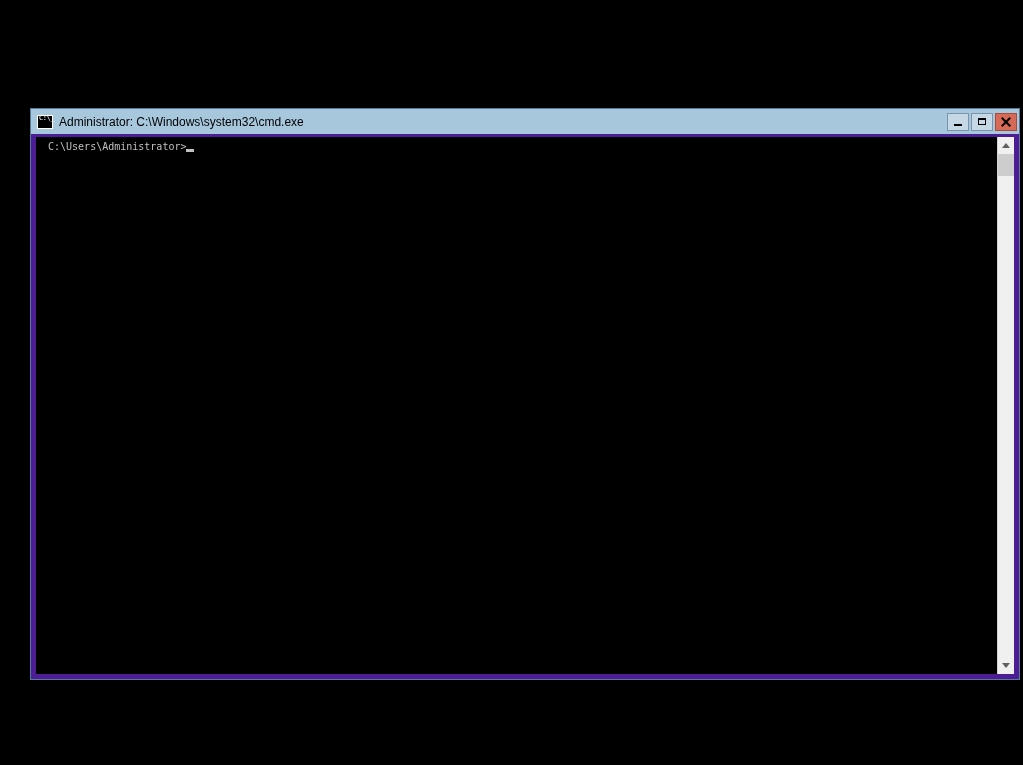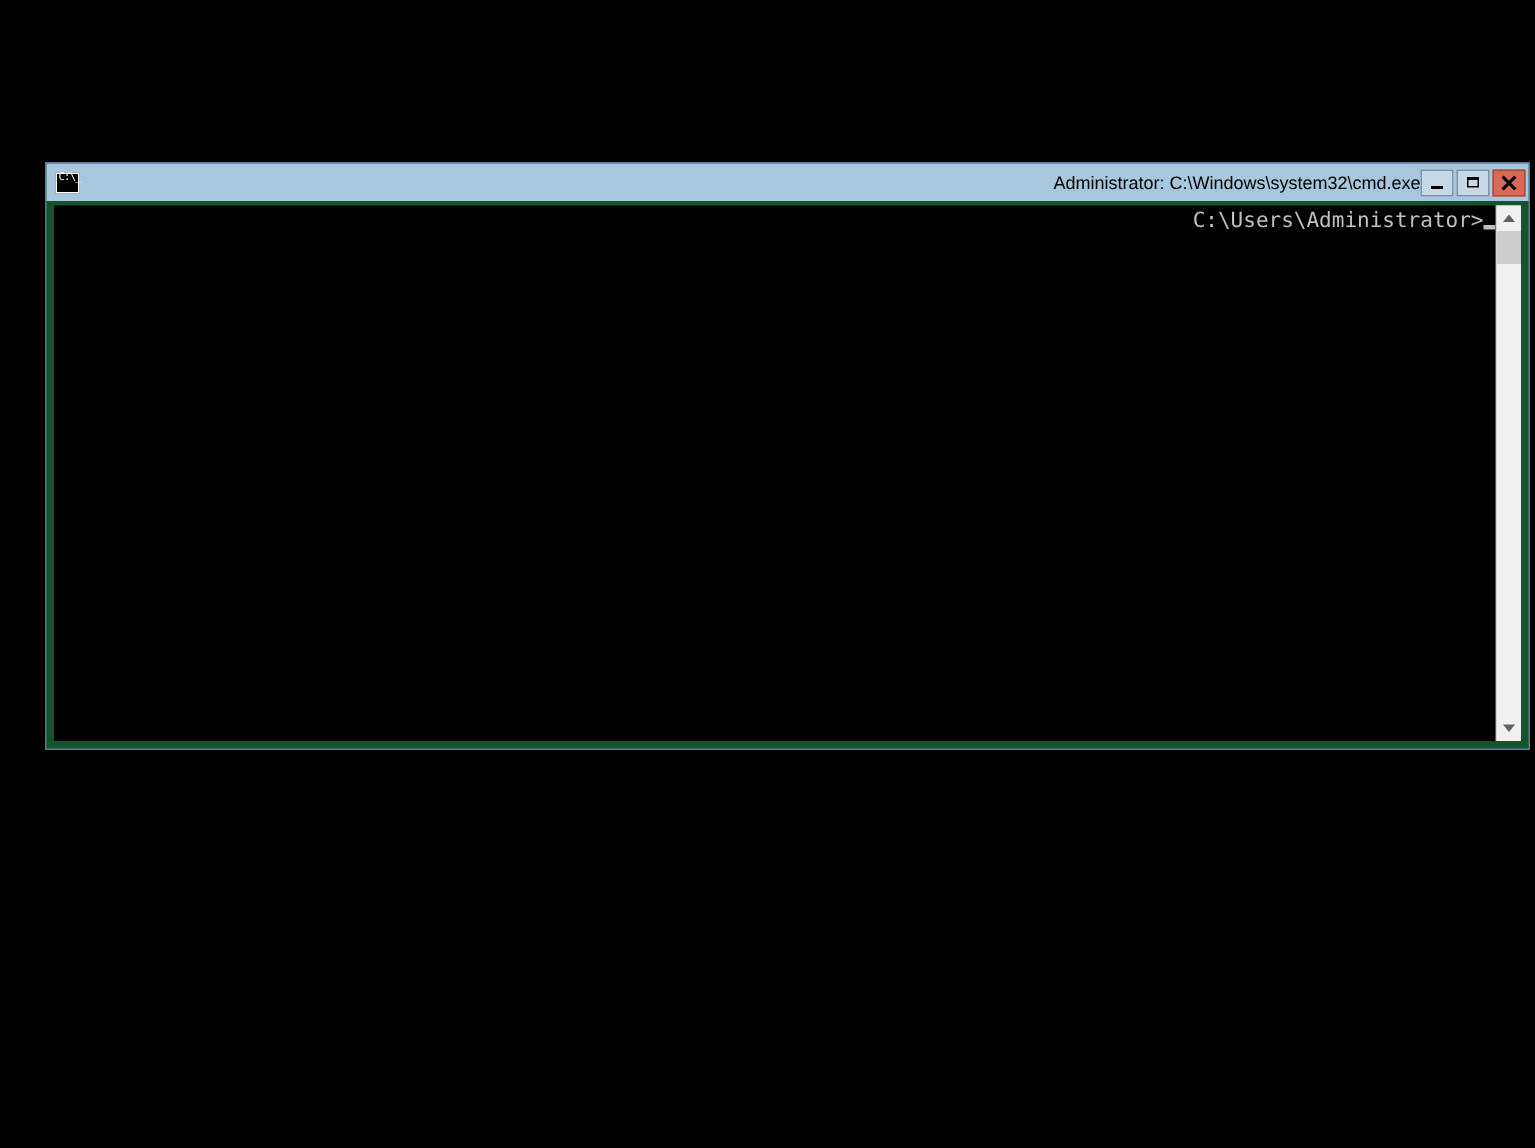--- a/index.html
+++ b/index.html
@@ -10,25 +10,24 @@
     background: #000000;
     font-family: "Segoe UI", Tahoma, sans-serif;
     overflow: hidden;
   }
 
   .window {
     position: absolute;
     left: 30px;
     top: 108px;
     width: 990px;
-    height: 392px;
-    background: #14532d;
+    height: 572px;
+    background: #4c1d95;
     border: 1px solid #5a7a99;
     box-sizing: border-box;
-    text-align: right;
   }
 
   .titlebar {
     height: 25px;
     background: #a7c7dc;
     display: flex;
     align-items: center;
     padding: 0 2px 0 6px;
     box-sizing: border-box;
   }
@@ -123,23 +122,23 @@
     top: 28px;
     bottom: 5px;
     display: flex;
   }
 
   .console {
     flex: 1;
     background: #000000;
     color: #c0c0c0;
     font-family: Consolas, "Lucida Console", monospace;
-    font-size: 14px;
+    font-size: 10px;
     line-height: 16px;
-    padding: 2px 0;
+    padding: 2px 12px;
     box-sizing: border-box;
     white-space: pre;
     overflow: hidden;
     position: relative;
   }
 
   .prompt-line {
     display: inline;
   }
 

